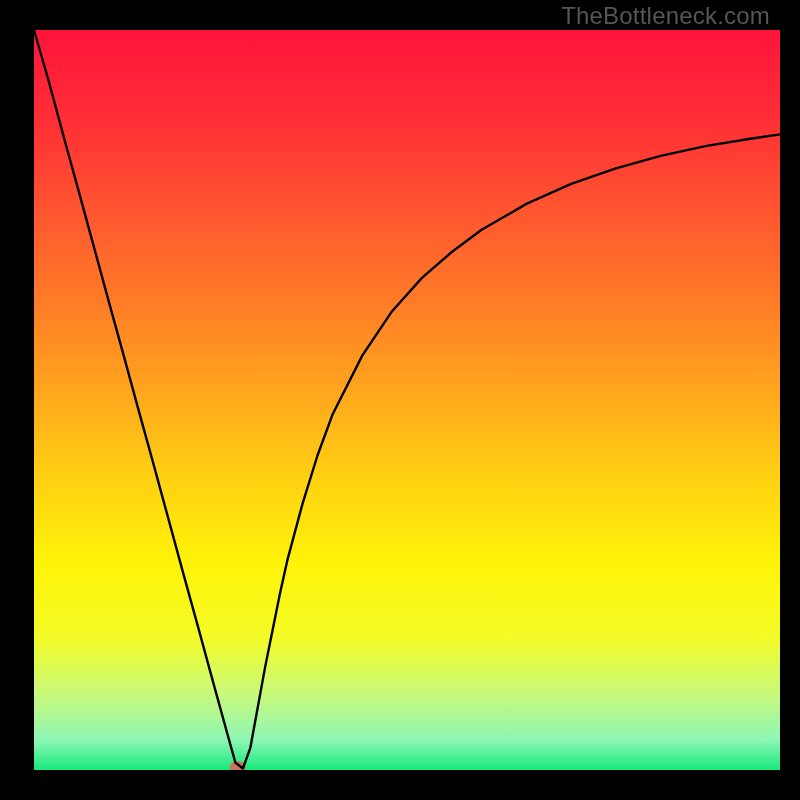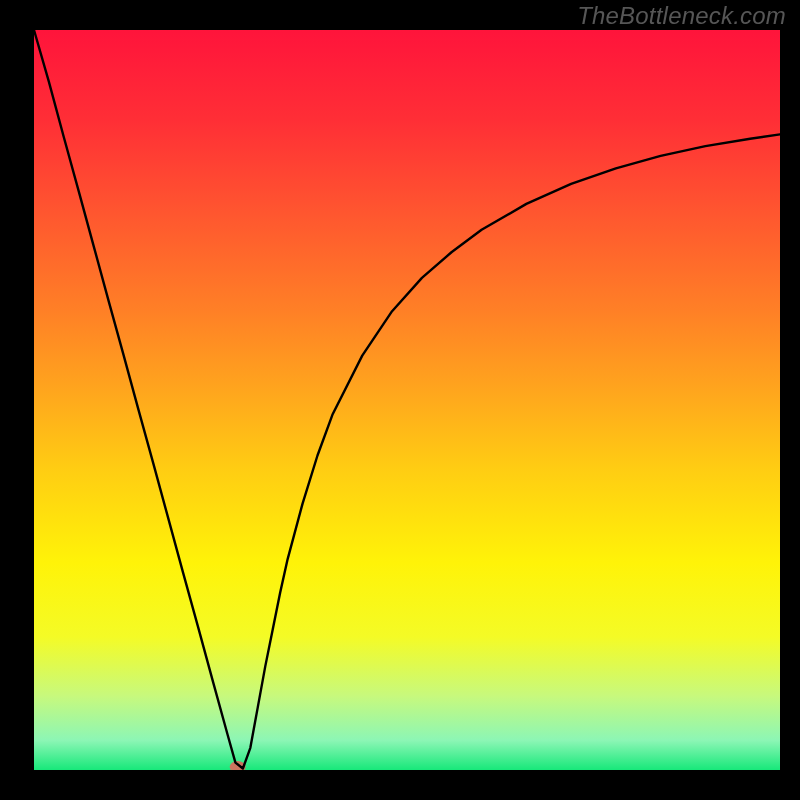--- a/index.html
+++ b/index.html
@@ -12,27 +12,26 @@
   }
   .frame {
     position: relative;
     width: 800px;
     height: 800px;
     background: #000;
   }
   .watermark {
     position: absolute;
     top: 2px;
-    right: 14px;
+    right: 30px;
     font-family: Arial, Helvetica, sans-serif;
     font-size: 24px;
     color: #565656;
     letter-spacing: 0.2px;
     z-index: 20;
-    font-style: italic;
   }
   svg {
     display: block;
   }
 </style>
 </head>
 <body>
 <div class="frame">
 
   <div class="watermark">TheBottleneck.com</div>

